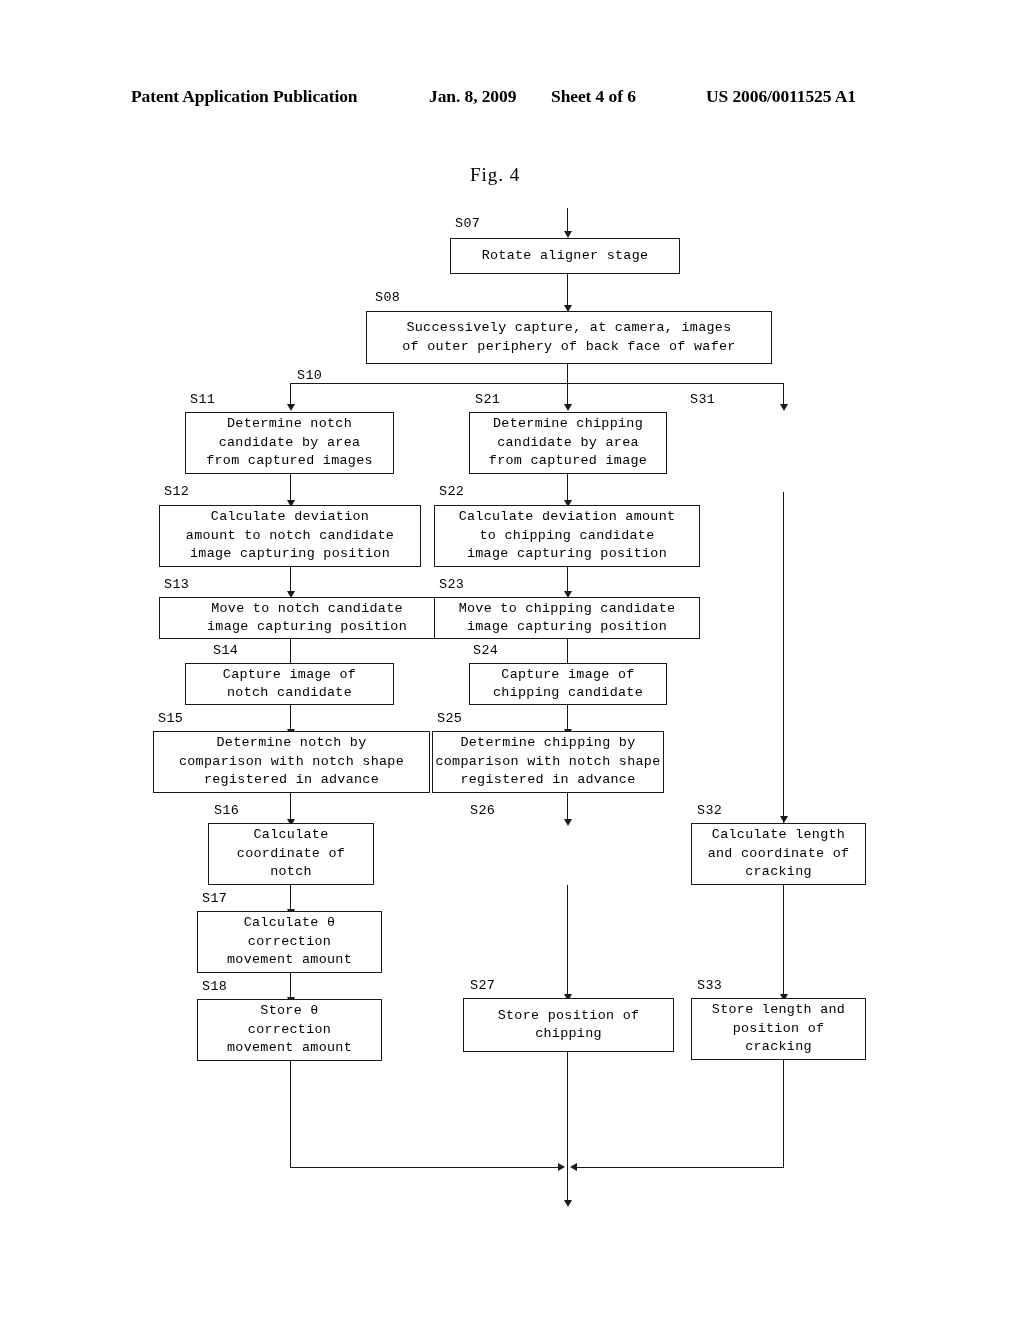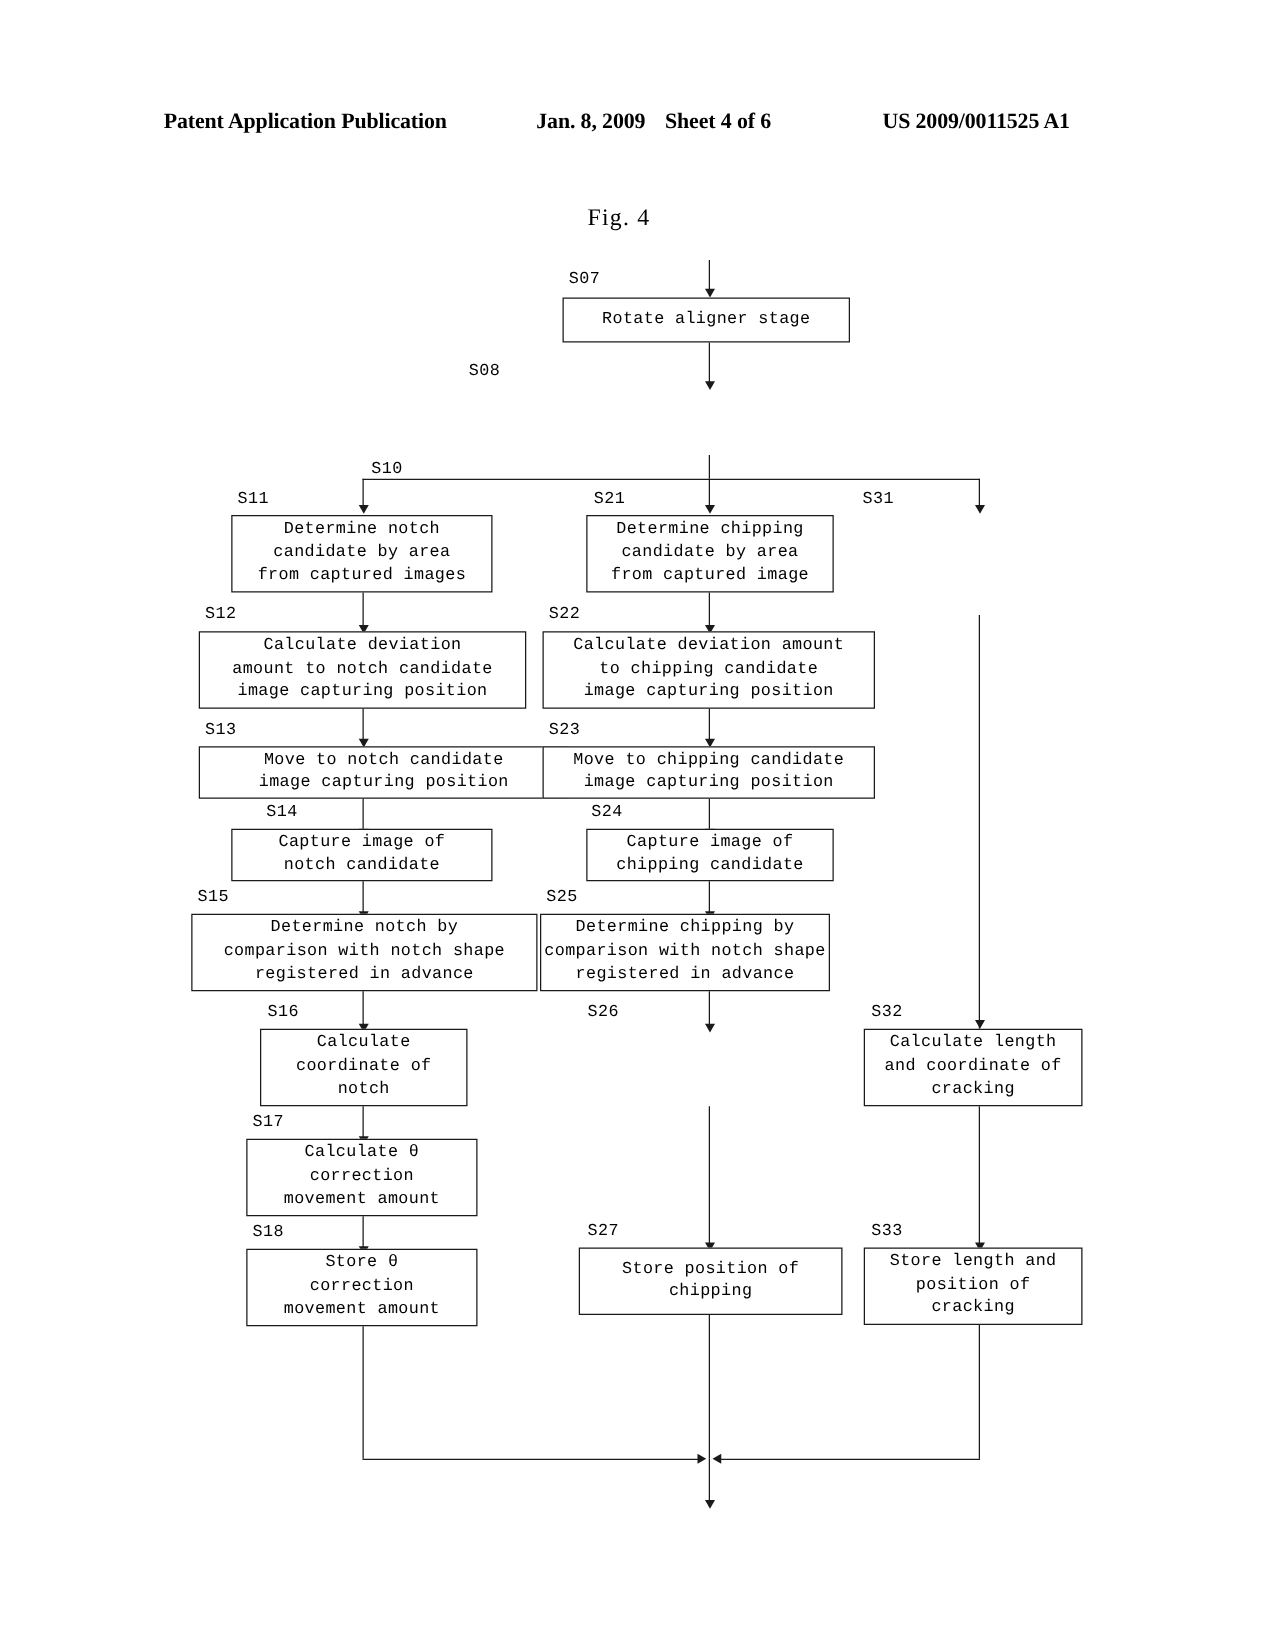--- a/index.html
+++ b/index.html
@@ -24,21 +24,21 @@
     width: 1024px;
     height: 26px;
     font-family: "Liberation Serif", serif;
     font-weight: bold;
     font-size: 17.5px;
     letter-spacing: -0.1px;
     white-space: nowrap;
   }
   #patent-header .h-left   { position: absolute; left: 131px;  top: 0; }
   #patent-header .h-date   { position: absolute; left: 429px;  top: 0; }
-  #patent-header .h-sheet  { position: absolute; left: 532px;  top: 0; text-align: right; }
+  #patent-header .h-sheet  { position: absolute; left: 551px;  top: 0; text-align: right; }
   #patent-header .h-number { position: absolute; left: 706px;  top: 0; }
 
   
   #figure-caption {
     position: absolute;
     left: 470px;
     top: 164px;
     font-family: "Liberation Serif", serif;
     font-size: 19px;
     letter-spacing: 1px;
@@ -118,37 +118,39 @@
     border-right: 7px solid #1a1a1a;
   }
 </style>
 </head>
 <body>
 
 <div id="patent-header">
   <span class="h-left">Patent Application Publication</span>
   <span class="h-date">Jan. 8, 2009</span>
   <span class="h-sheet">Sheet 4 of 6</span>
-  <span class="h-number">US 2009/0011525 A1</span>
+  <span class="h-number">US 2006/0011525 A1</span>
 </div>
 
 <div id="figure-caption">Fig. 4</div>
 
 <div id="flowchart">
 
   <div class="fc-vline" style="left:567px; top:208px; height:25px;"></div>
   <div class="fc-arrow-down" style="left:563.5px; top:231px;"></div>
 
   <div class="fc-label" style="left:455px; top:216px;">S07</div>
   <div class="fc-box" style="left:450px; top:238px; width:230px; height:36px;">Rotate aligner stage</div>
 
   <div class="fc-vline" style="left:567px; top:274px; height:33px;"></div>
   <div class="fc-arrow-down" style="left:563.5px; top:305px;"></div>
 
   <div class="fc-label" style="left:375px; top:290px;">S08</div>
+  <div class="fc-box" style="left:366px; top:311px; width:406px; height:53px;">Successively capture, at camera, images
+of outer periphery of back face of wafer</div>
 
   <div class="fc-vline" style="left:567px; top:364px; height:19px;"></div>
   <div class="fc-label" style="left:297px; top:368px;">S10</div>
   <div class="fc-hline" style="left:290px; top:383px; width:494px;"></div>
 
   <div class="fc-vline" style="left:290px; top:383px; height:23px;"></div>
   <div class="fc-arrow-down" style="left:286.5px; top:404px;"></div>
 
   <div class="fc-vline" style="left:567px; top:383px; height:23px;"></div>
   <div class="fc-arrow-down" style="left:563.5px; top:404px;"></div>

